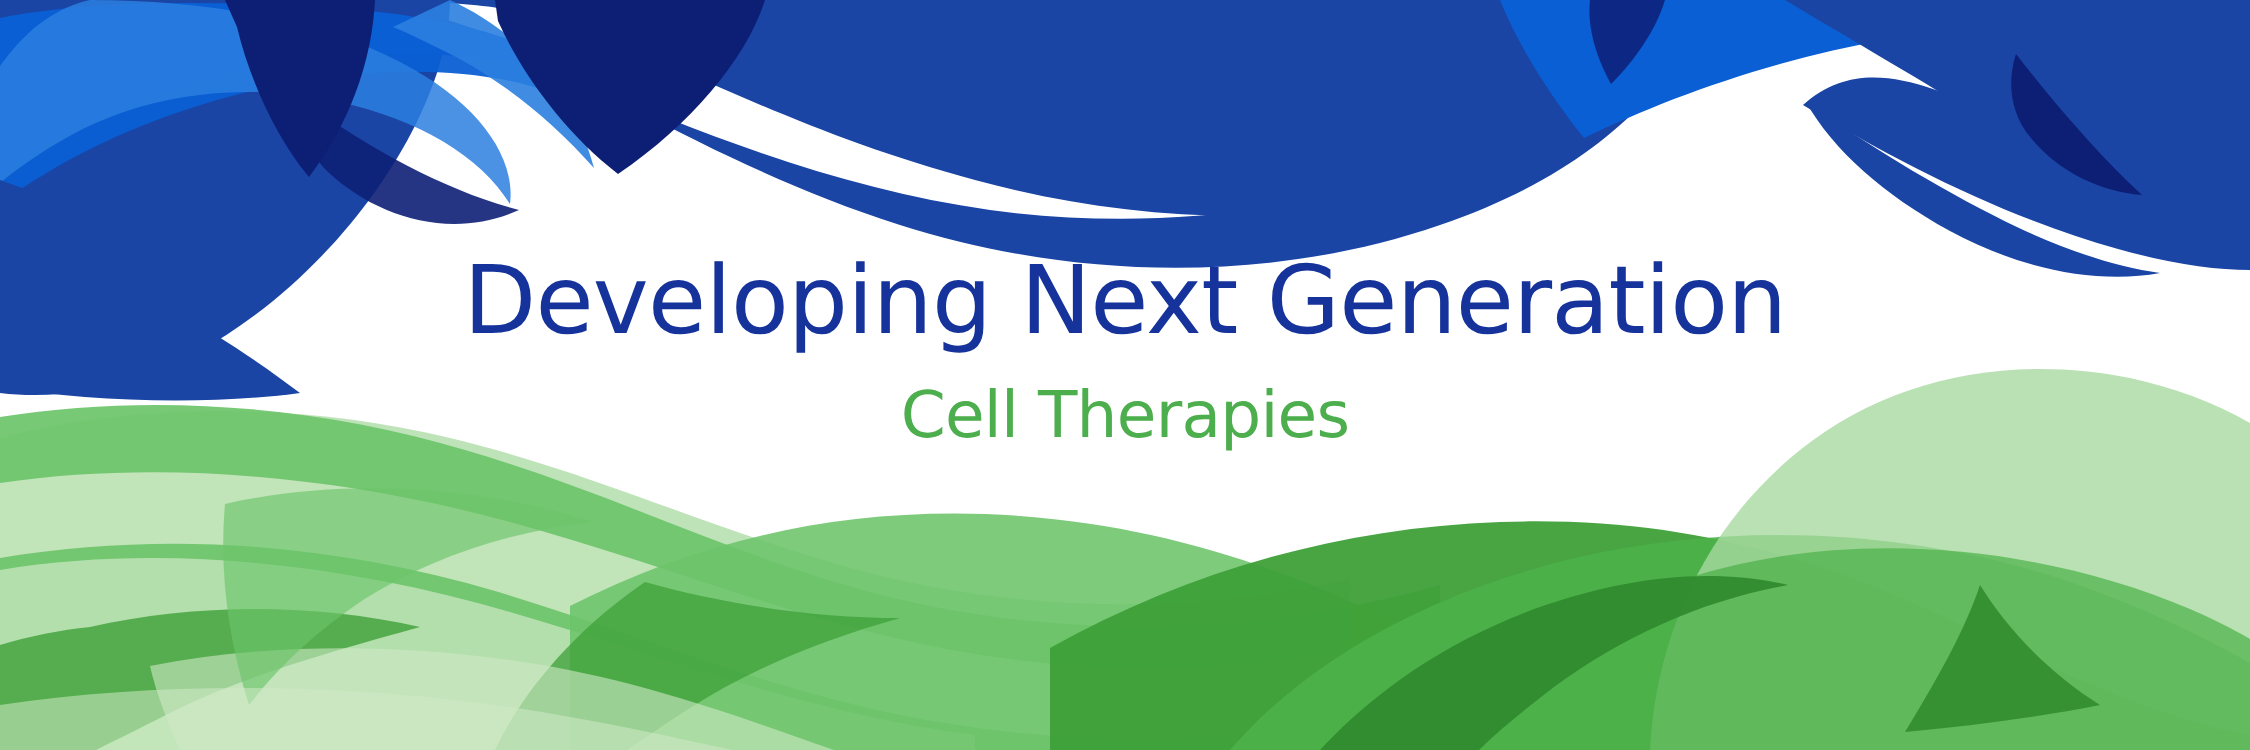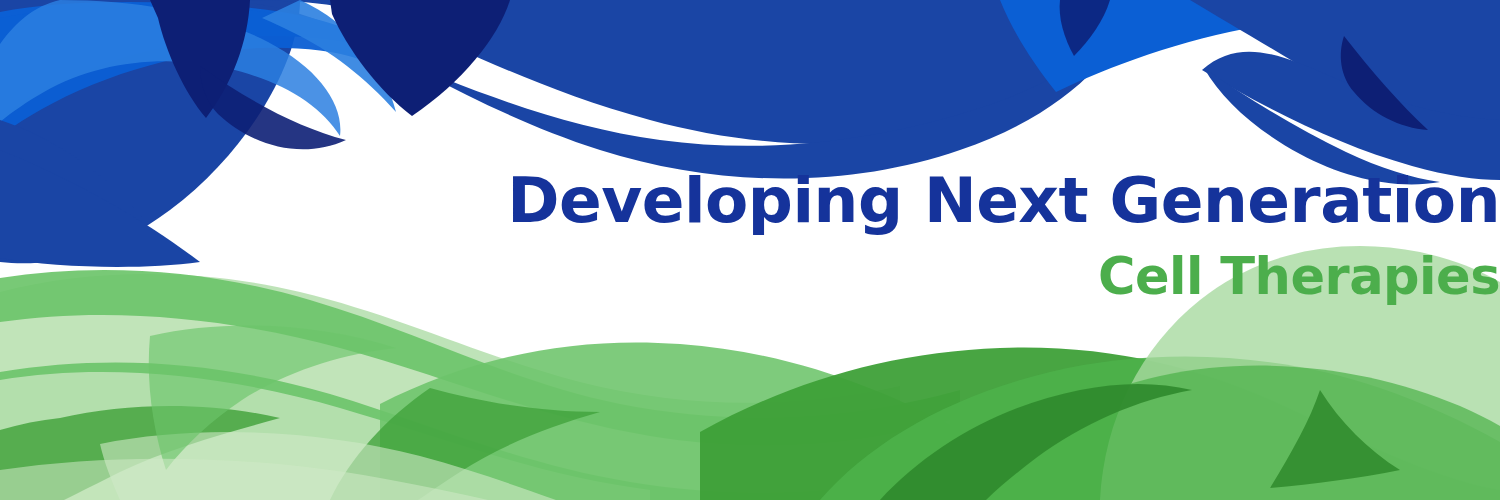--- a/index.html
+++ b/index.html
@@ -30,32 +30,31 @@
     width: 1500px;
     text-align: center;
     z-index: 5;
     pointer-events: none;
   }
   .headline-line {
     display: block;
     margin: 0;
     padding: 0;
     font-family: "DejaVu Sans", sans-serif;
-    font-weight: 700;
+    font-weight: 400;
     letter-spacing: -0.5px;
     white-space: nowrap;
-    text-align: right;
   }
   #title-line-1 {
     font-size: 63px;
     line-height: 76px;
     color: #15339b;
   }
   #title-line-2 {
-    font-size: 51px;
+    font-size: 43px;
     line-height: 76px;
     color: #4cae4c;
   }
 </style>
 </head>
 <body>
 
 <div id="banner">
 
   <svg id="wave-art" viewBox="0 0 1500 500" preserveAspectRatio="none">

